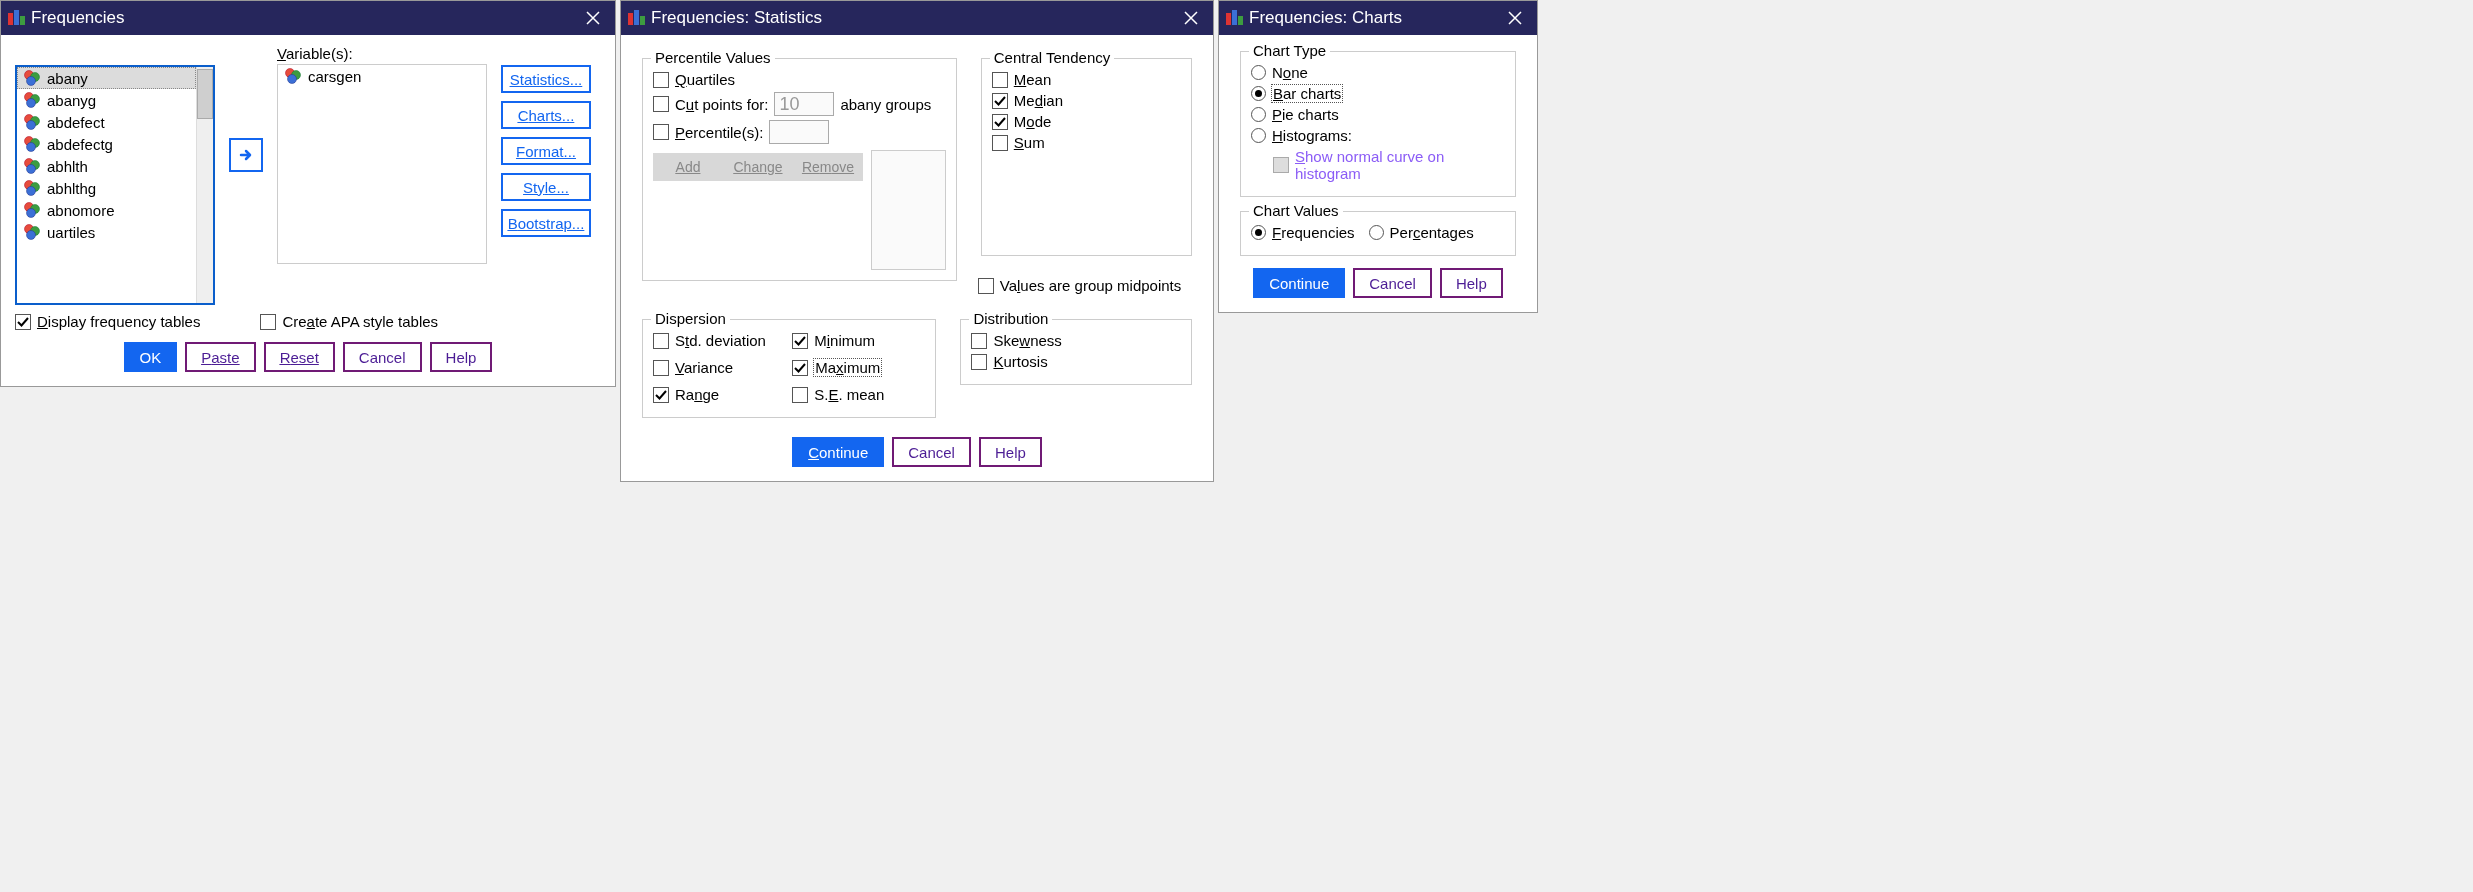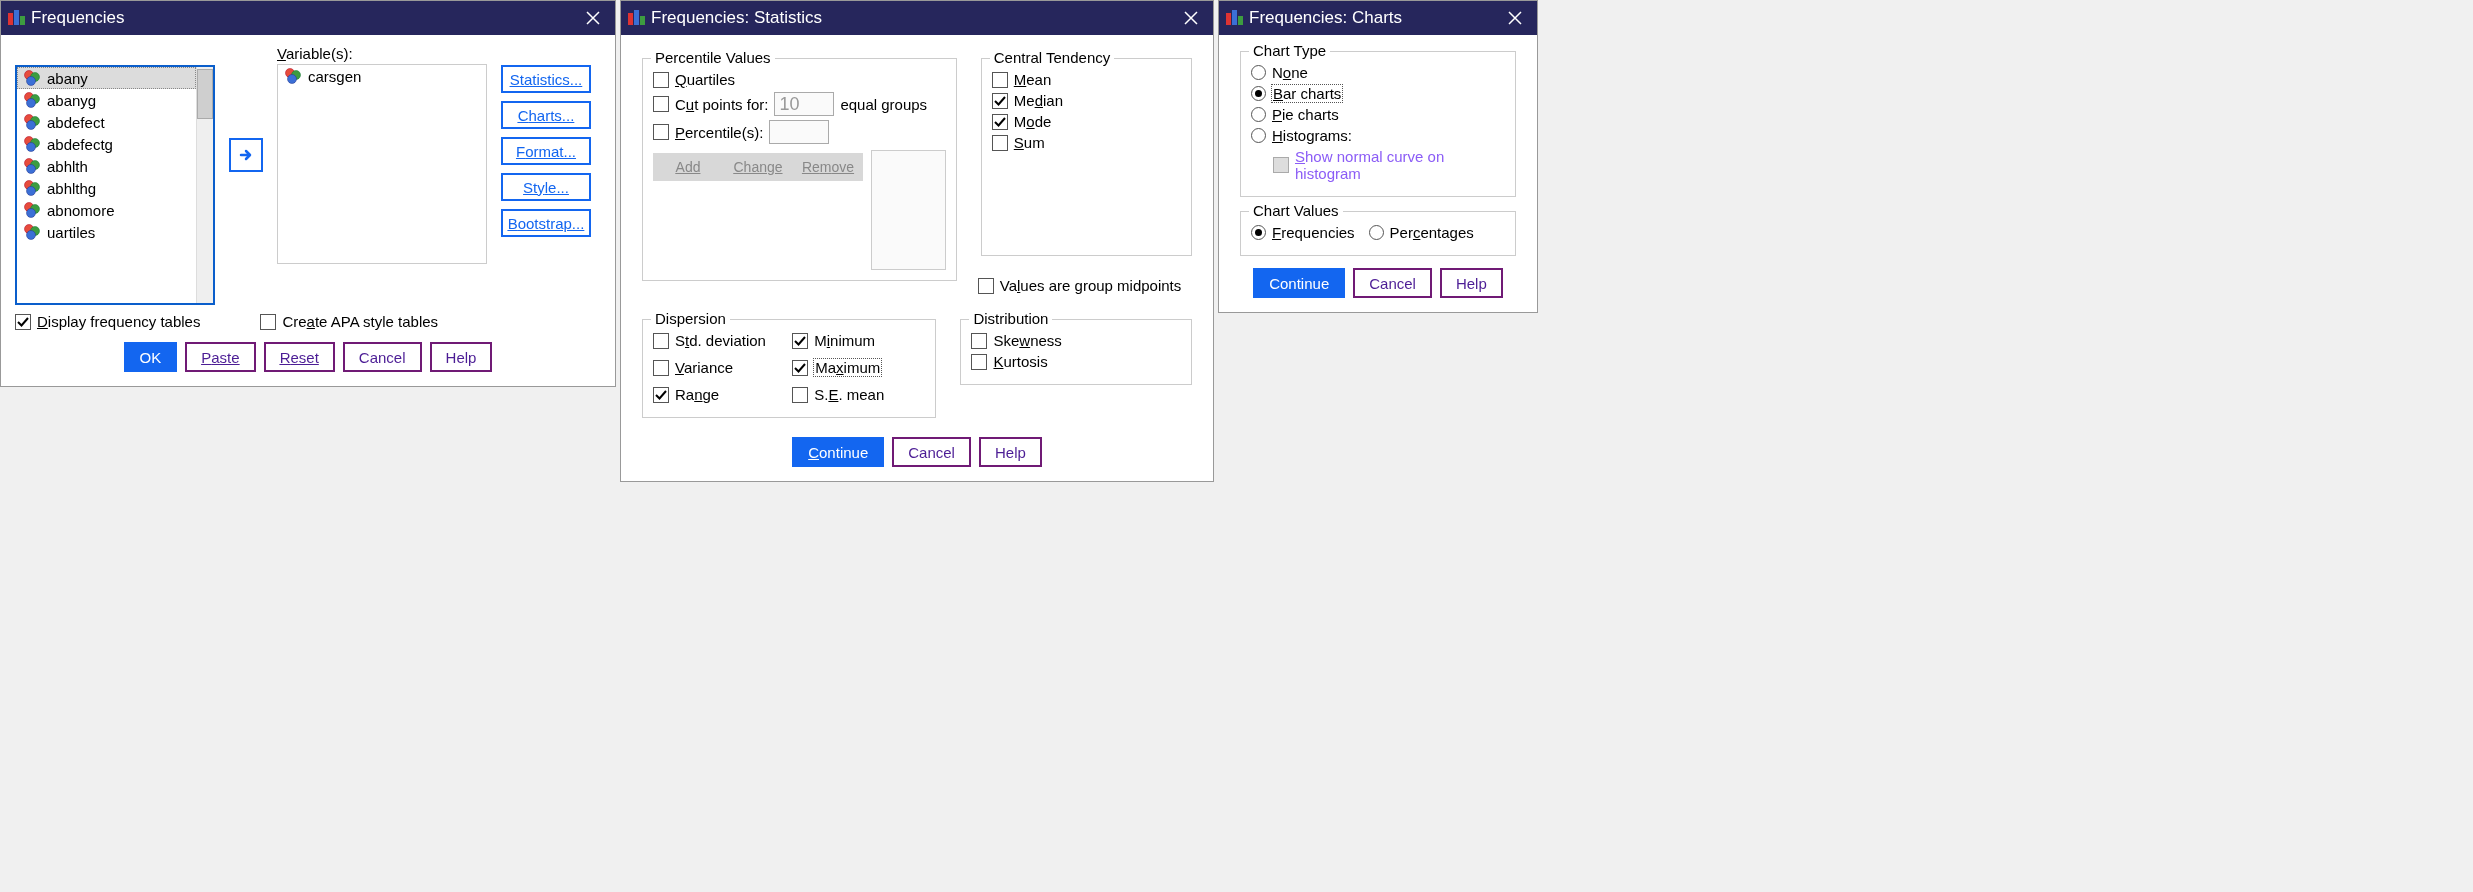--- a/index.html
+++ b/index.html
@@ -322,21 +322,21 @@
       <div class="fieldset" style="flex:1.3;">
         <div class="legend">Percentile Values</div>
         <div class="chk-line">
             <span class="cb"></span>
             <span><span class="u">Q</span>uartiles</span>
           </div>
         <div class="chk-line">
           <span class="cb"></span>
           <span>C<span class="u">u</span>t points for:</span>
           <input class="num-input" disabled="" style="color: rgb(153, 153, 153);" value="10">
-          <span>equal groups</span>
+          <span>abany groups</span>
         </div>
         <div class="chk-line">
           <span class="cb"></span>
           <span><span class="u">P</span>ercentile(s):</span>
           <input class="num-input" disabled="" style="">
         </div>
         <div class="row" style="gap:8px; margin-top:6px;">
           <div style="display:flex; ">
             <button class="disabled-btn"><span class="u">A</span>dd</button>
             <button class="disabled-btn"><span class="u">C</span>hange</button>

